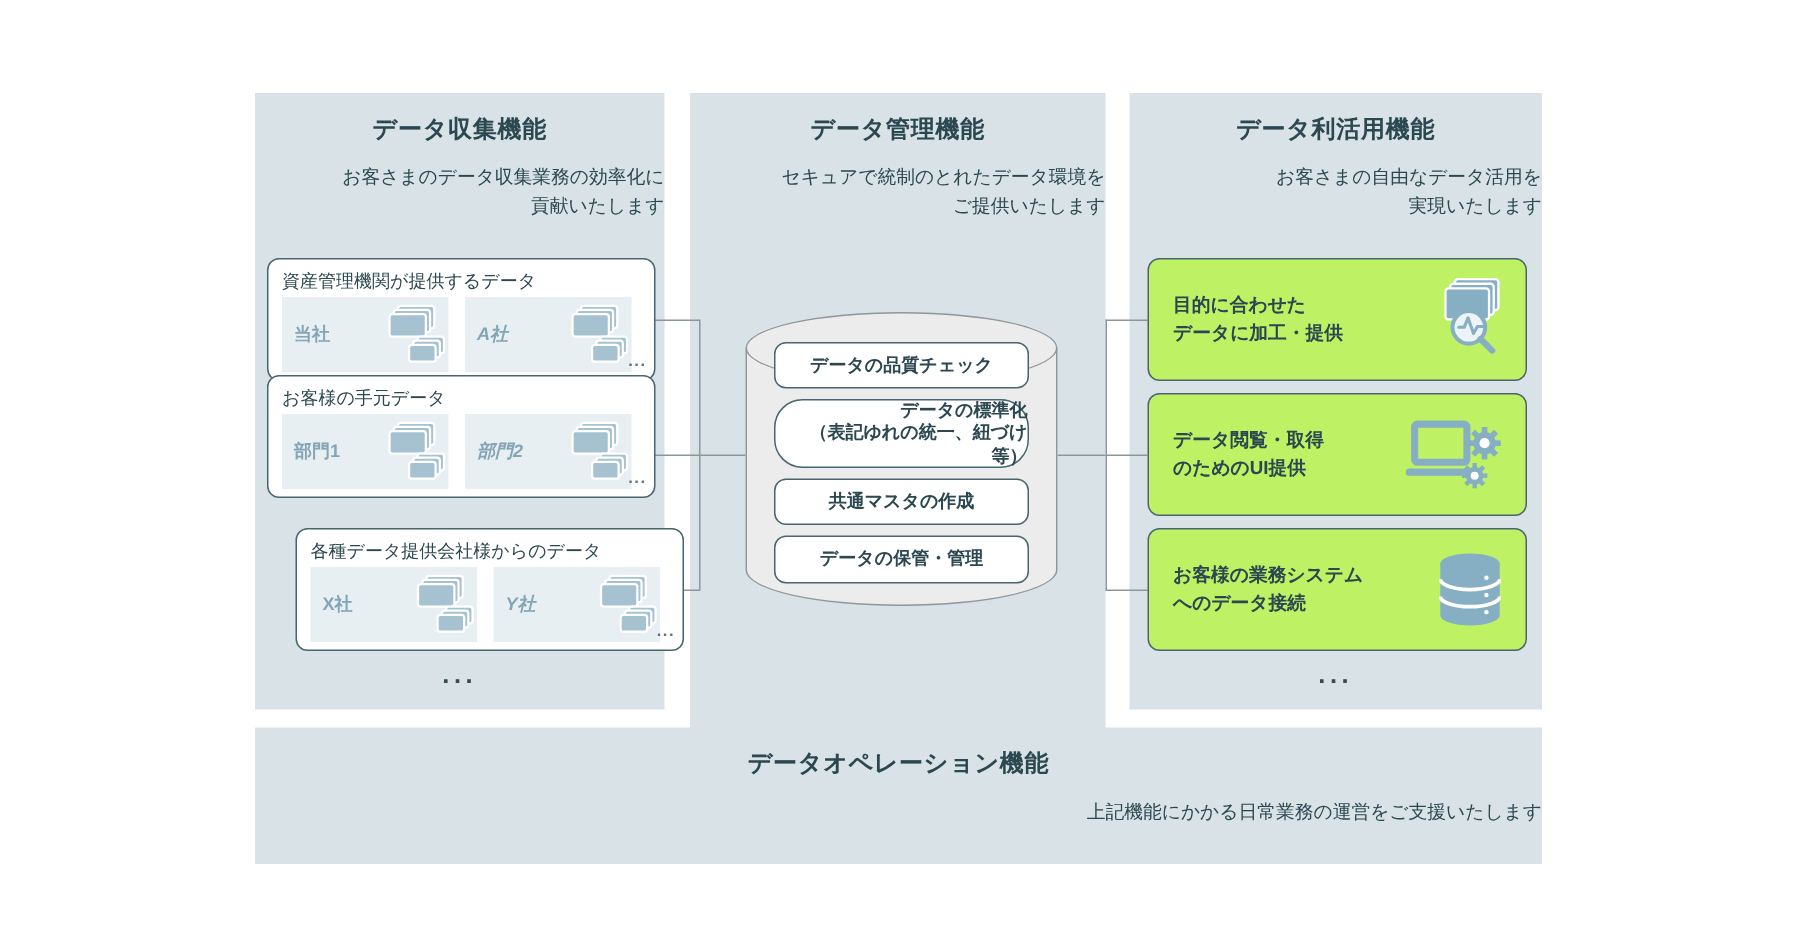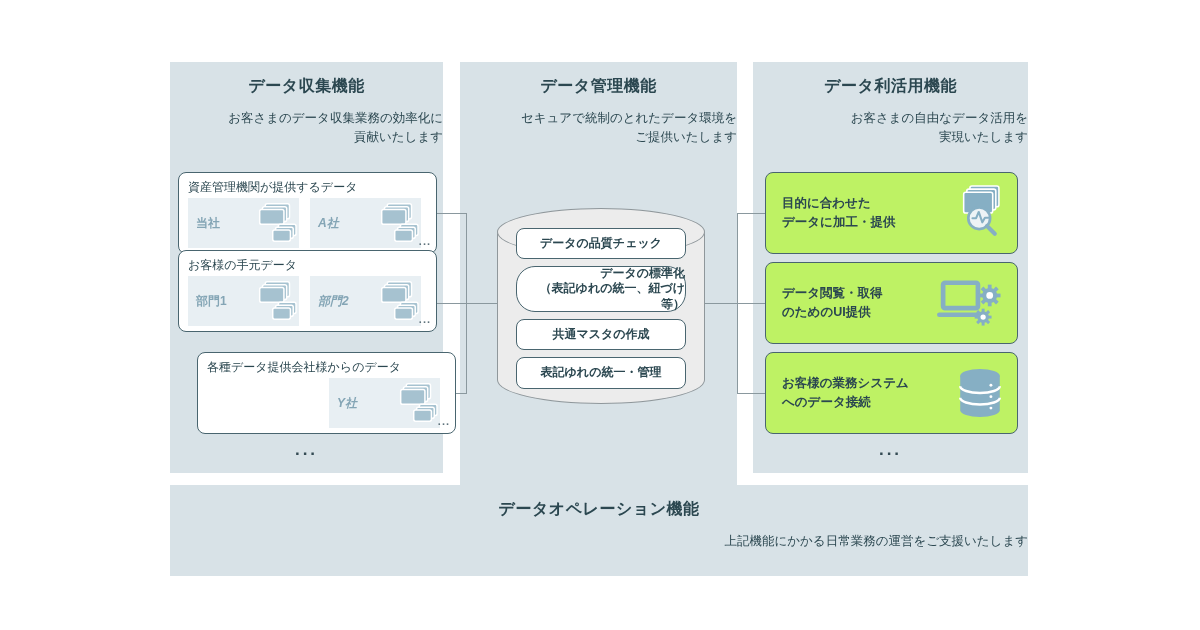--- a/index.html
+++ b/index.html
@@ -206,20 +206,26 @@
         <span class="chip-label">部門2</span>
         <svg class="chip-icon" width="58" height="41">
             <use href="#sym-docstack"></use>
           </svg>
       </div>
       <div class="group-more">...</div>
     </div>
 
     <div class="group-box gb-2">
       <div class="group-label">各種データ提供会社様からのデータ</div>
+      <div class="chip chip-0">
+        <span class="chip-label">X社</span>
+        <svg class="chip-icon" width="58" height="41">
+            <use href="#sym-docstack"></use>
+          </svg>
+      </div>
       <div class="chip chip-1">
         <span class="chip-label">Y社</span>
         <svg class="chip-icon" width="58" height="41">
             <use href="#sym-docstack"></use>
           </svg>
       </div>
       <div class="group-more">...</div>
     </div>
 
     <div class="panel-ellipsis">...</div>
@@ -231,21 +237,21 @@
 ご提供いたします</div>
 
     <div class="cylinder">
       <div class="cyl-bot"></div>
       <div class="cyl-mid"></div>
       <div class="cyl-top"></div>
       <div class="pill pill-0">データの品質チェック</div>
       <div class="pill pill-1">データの標準化
 （表記ゆれの統一、紐づけ等）</div>
       <div class="pill pill-2">共通マスタの作成</div>
-      <div class="pill pill-3">表記ゆれの統一・管理</div>
+      <div class="pill pill-3">データの保管・管理</div>
     </div>
   </div>
 
   <div class="panel" id="panel-utilization">
     <div class="panel-title">データ利活用機能</div>
     <div class="panel-sub">お客さまの自由なデータ活用を
 実現いたします</div>
 
     <div class="feature-box fb-0">
       <div class="feature-label">目的に合わせた

